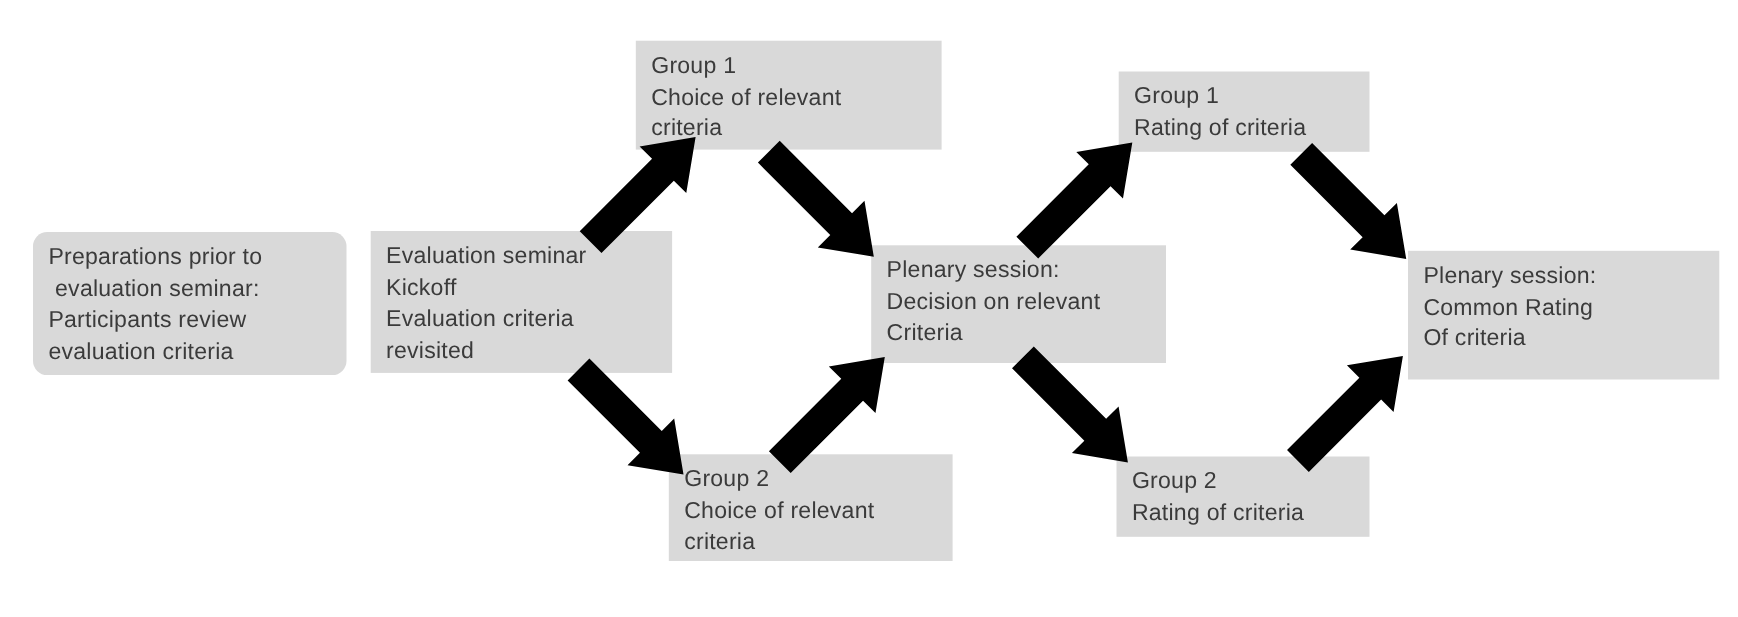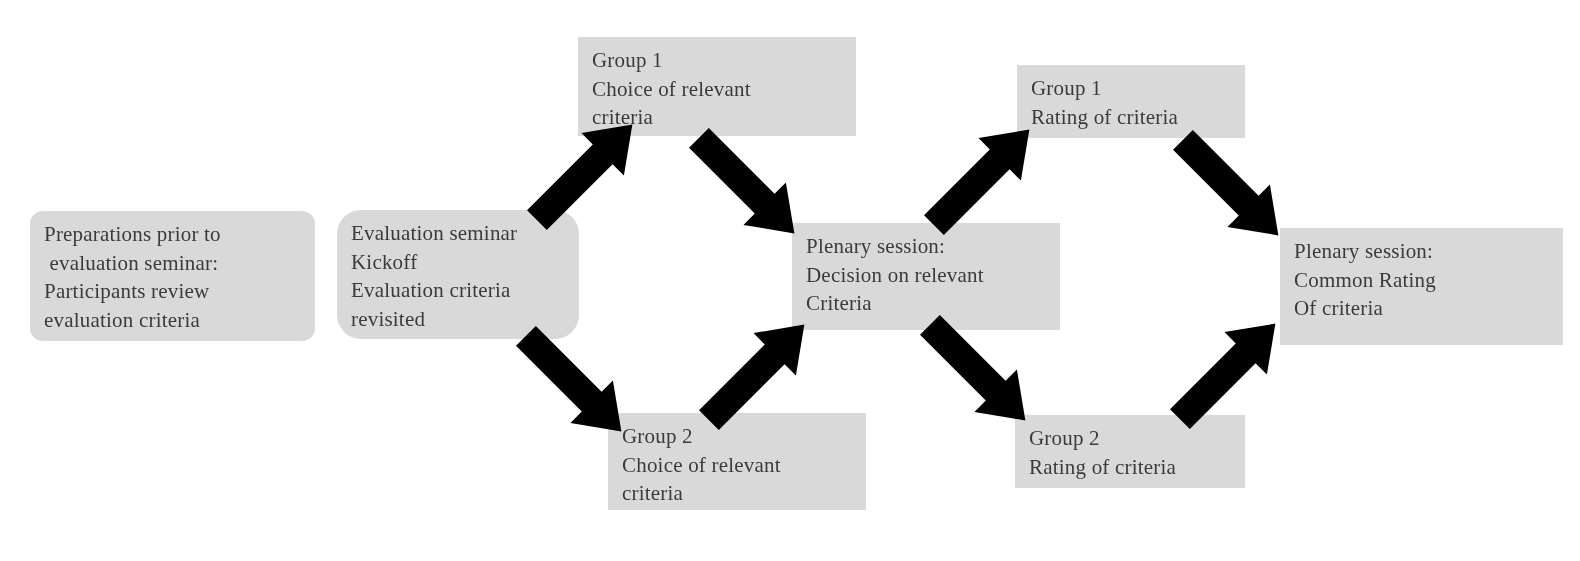--- a/index.html
+++ b/index.html
@@ -17,24 +17,23 @@
   .node {
     position: absolute;
     box-sizing: border-box;
     background: var(--box-fill, #d9d9d9);
     color: var(--text-color, #3b3b3b);
     font-size: 21px;
     line-height: 1.36;
     padding: 9px 23px 8px 14px;
     white-space: pre-wrap;
     letter-spacing: 0.2px;
-    font-family: Liberation Serif, serif;
   }
   .n-preparations      { left: 30px;   top: 211px; width: 285px; height: 130px; border-radius: 13px; }
-  .n-kickoff           { left: 337px;  top: 210px; width: 242px; height: 129px; border-radius: 24px; }
+  .n-kickoff           { left: 337px;  top: 210px; width: 274px; height: 129px; }
   .n-group1-choice     { left: 578px;  top: 37px;  width: 278px; height: 99px;  }
   .n-group2-choice     { left: 608px;  top: 413px; width: 258px; height: 97px;  }
   .n-plenary-decision  { left: 792px;  top: 223px; width: 268px; height: 107px; }
   .n-group1-rating     { left: 1017px; top: 65px;  width: 228px; height: 73px;  }
   .n-group2-rating     { left: 1015px; top: 415px; width: 230px; height: 73px;  }
   .n-plenary-rating    { left: 1280px; top: 228px; width: 283px; height: 117px; }
 
   .arrow {
     position: absolute;
     width: 140px;

